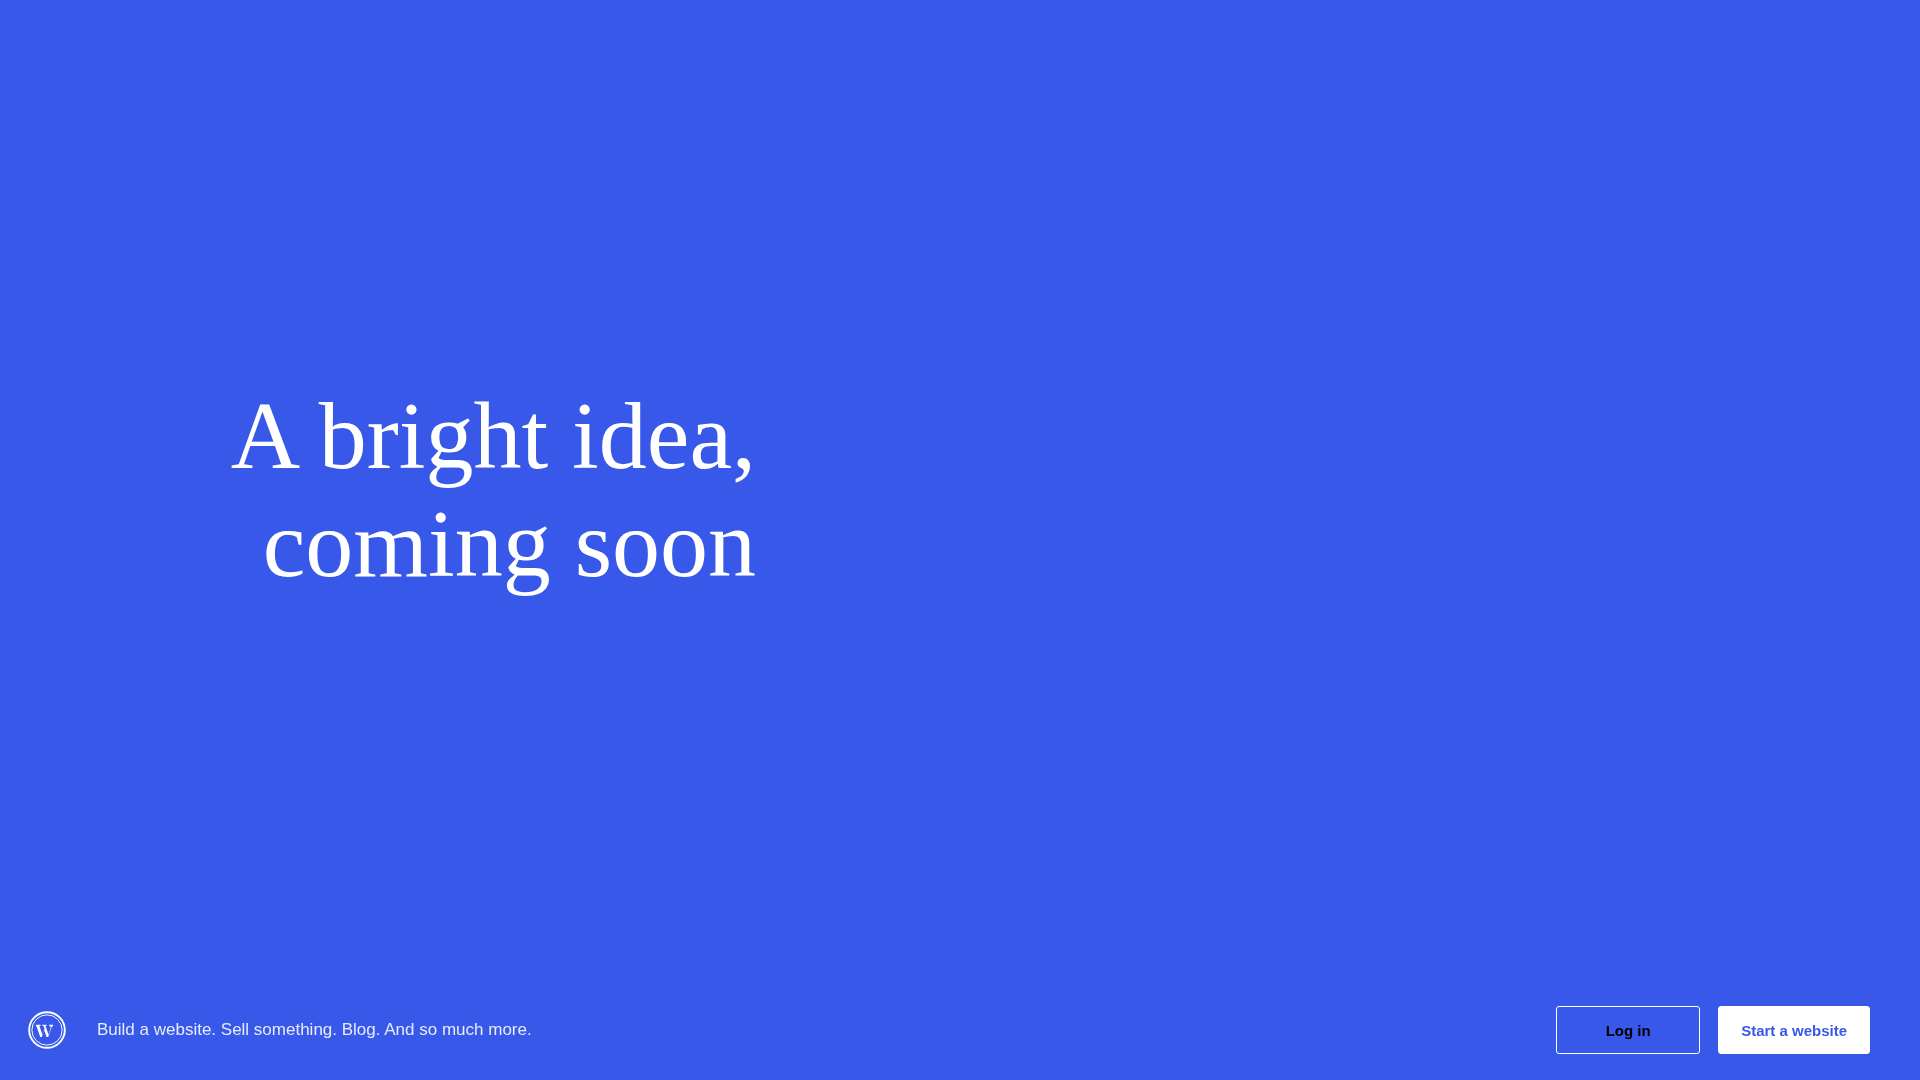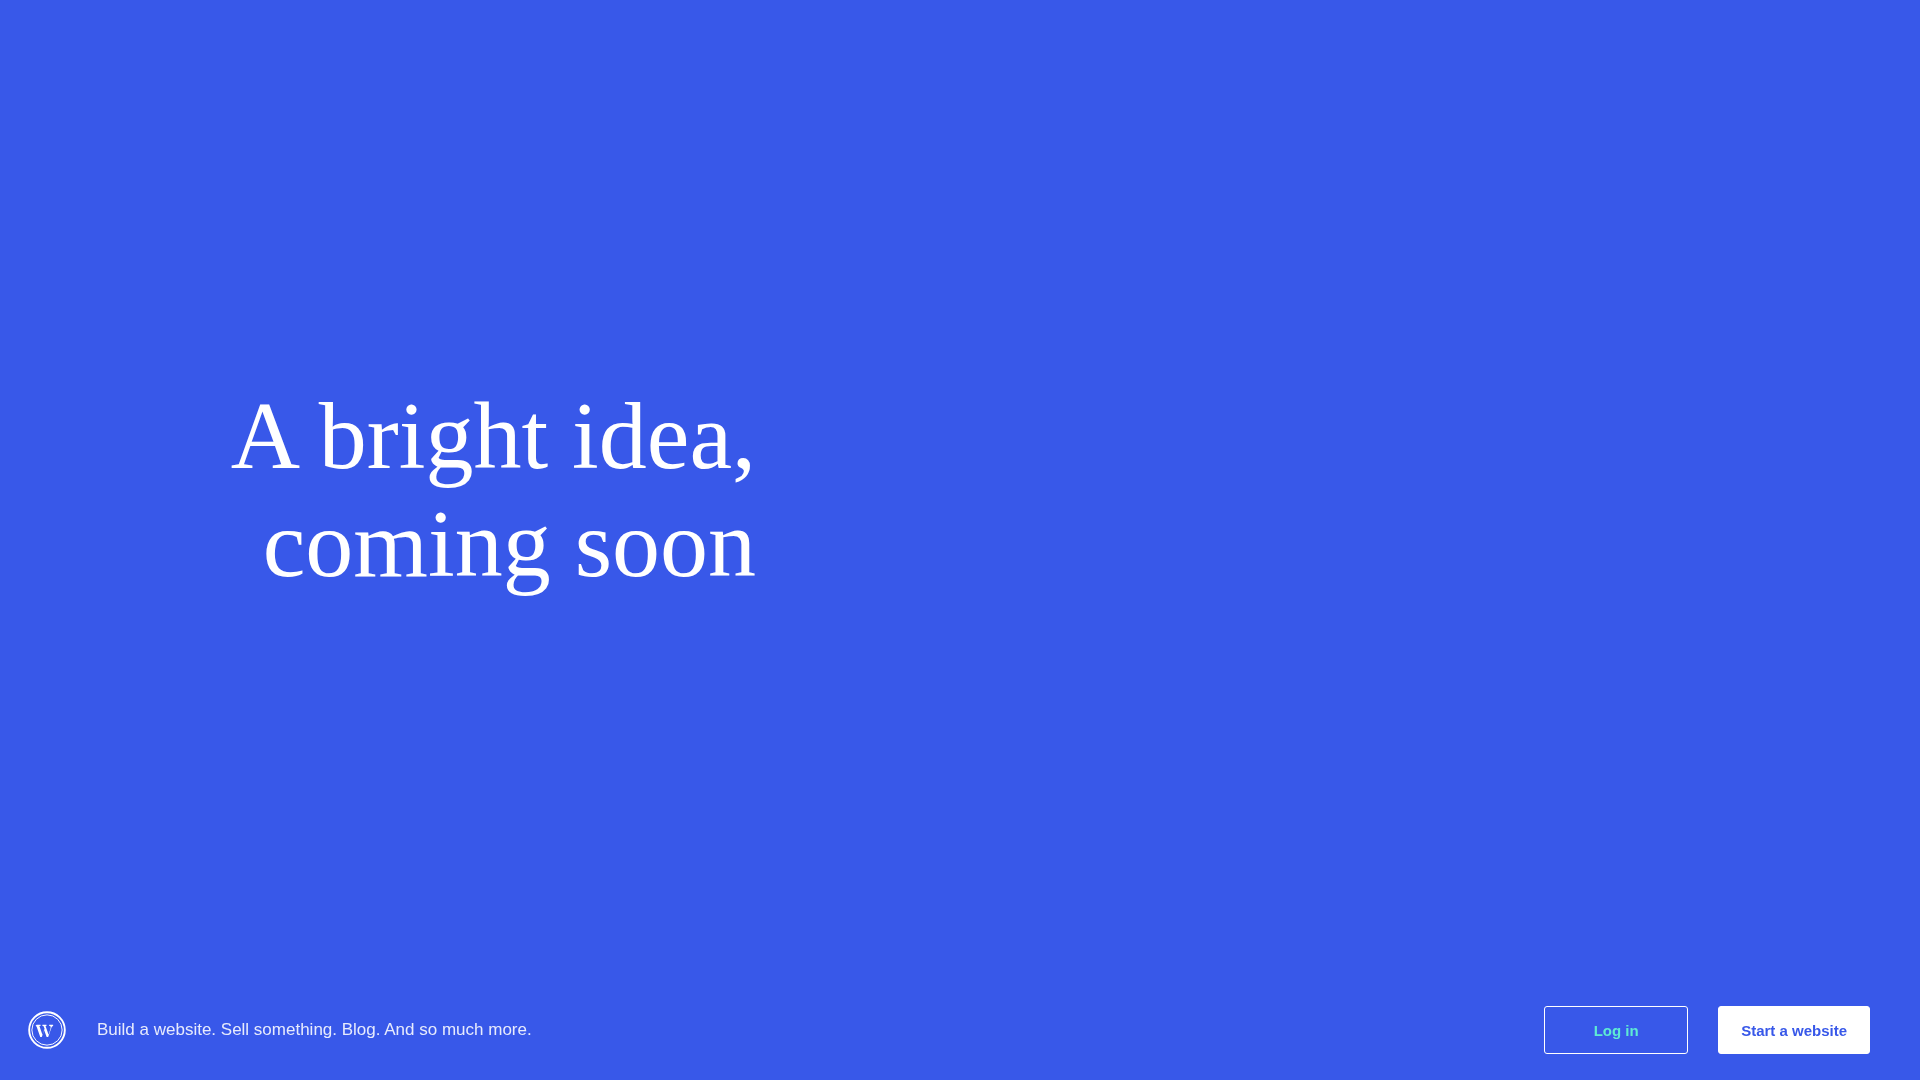--- a/index.html
+++ b/index.html
@@ -107,30 +107,29 @@
     text-decoration: none;
     white-space: nowrap;
     user-select: none;
   }
 
   .btn-outline {
     min-width: 144px;
     padding: 0 26px;
     background: transparent;
     border: 1px solid #FFFFFF;
-    color: #5eead4;
+    color: #000000;
   }
 
   .btn-solid {
     min-width: 126px;
     padding: 0 22px;
     background: #FFFFFF;
     border: 1px solid #FFFFFF;
     color: #3858E9;
-    margin-left: 12px;
   }
 </style>
 </head>
 <body>
 
 <div class="page">
 
   <main class="hero">
     <div class="hero-inner">
       <h1 class="hero-title">A bright idea,

